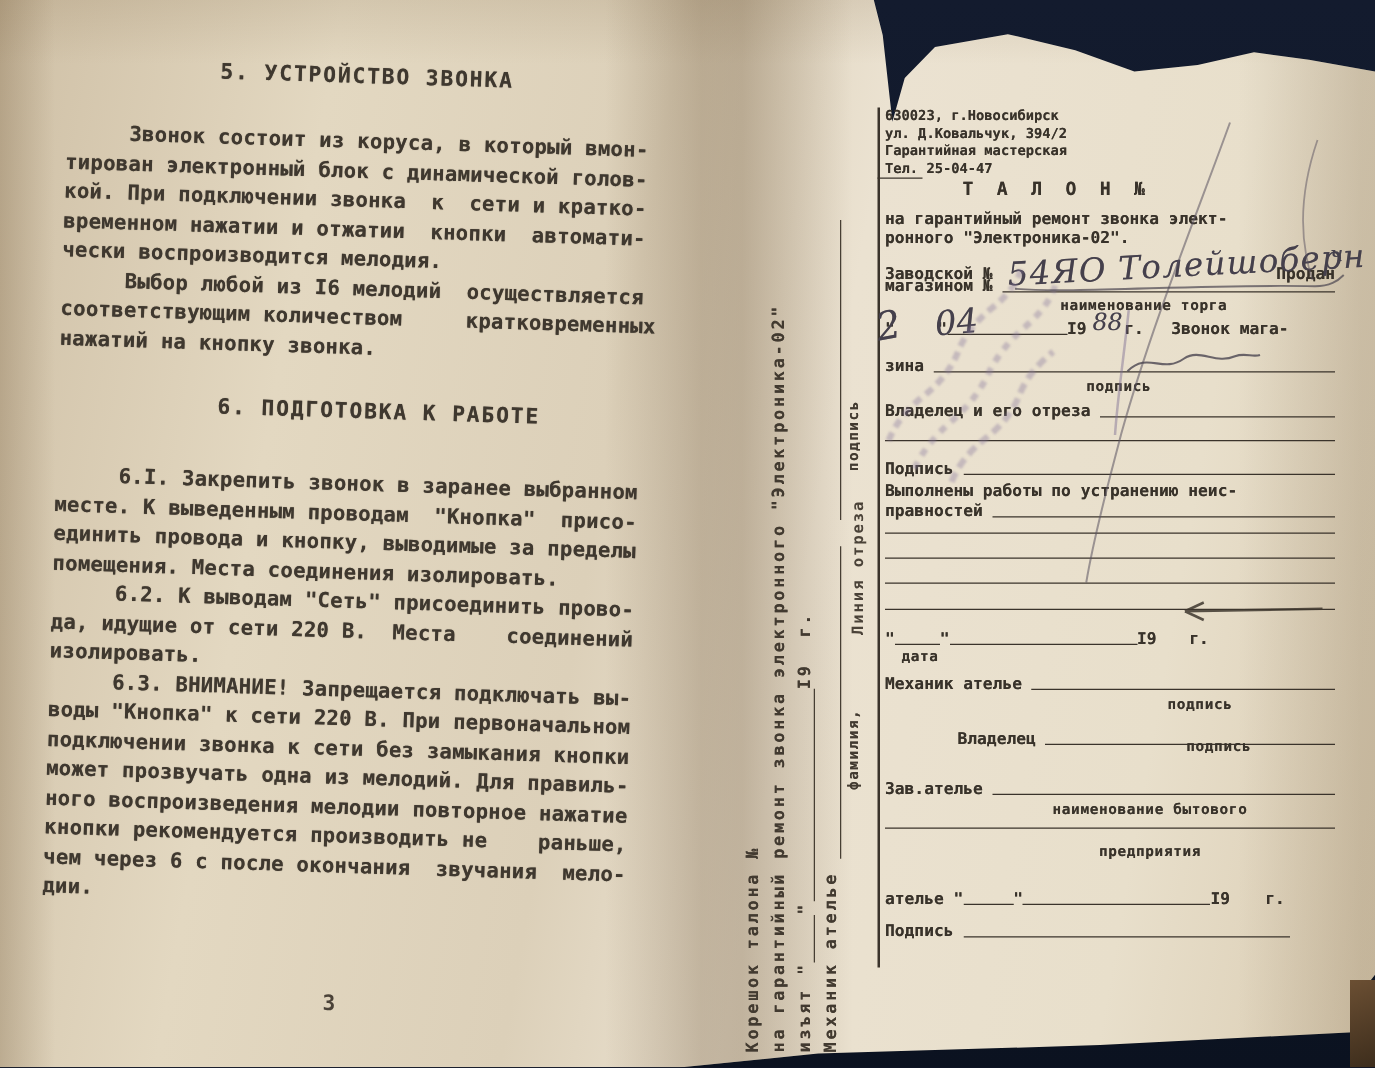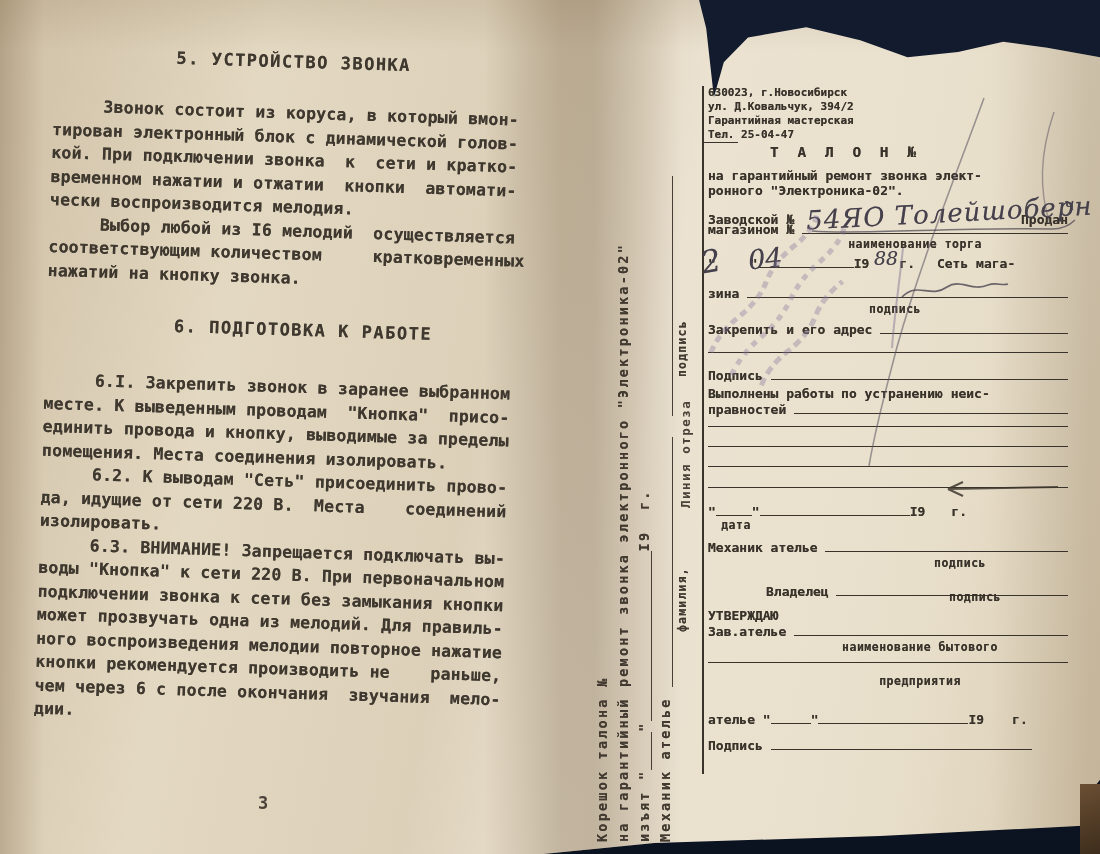--- a/index.html
+++ b/index.html
@@ -153,31 +153,31 @@
 
     <div class="fr" style="top:172px">
       <span>"</span>
       <span style="width:34px"></span>
       <span>"</span>
       <span class="rl" style="width:96px"></span>
       <span>I9</span>
       <span style="width:30px"></span>
       <span>г.</span>
       <span style="width:22px"></span>
-      <span>Сеть мага-</span>
+      <span>Звонок мага-</span>
     </div>
 
     <div class="fr" style="top:202px">
       <span>зина</span><span> </span>
       <span class="rl flex1"></span>
     </div>
     <div class="hint" style="left:90px;top:218px;width:210px">подпись</div>
 
     <div class="fr" style="top:238px">
-      <span>Закрепить и его адрес</span><span> </span>
+      <span>Владелец и его отреза</span><span> </span>
       <span class="rl flex1"></span>
     </div>
     <div class="blank" style="top:268px"></div>
 
     <div class="fr" style="top:284px">
       <span>Подпись</span><span> </span>
       <span class="rl flex1"></span>
     </div>
 
     <div class="fr" style="top:302px">
@@ -208,23 +208,20 @@
       <span class="rl flex1"></span>
     </div>
     <div class="hint" style="left:160px;top:472px;width:200px">подпись</div>
 
     <div class="fr" style="top:500px;left:66px">
       <span>Владелец</span><span> </span>
       <span class="rl flex1"></span>
     </div>
     <div class="hint" style="left:190px;top:506px;width:170px">подпись</div>
 
-    <div class="fr" style="top:524px">
-      <span>УТВЕРЖДАЮ</span>
-    </div>
     <div class="fr" style="top:540px">
       <span>Зав.ателье</span><span> </span>
       <span class="rl flex1"></span>
     </div>
     <div class="hint" style="left:100px;top:556px;width:240px">наименование бытового</div>
     <div class="blank" style="top:578px"></div>
     <div class="hint" style="left:100px;top:590px;width:240px">предприятия</div>
 
     <div class="fr" style="top:628px">
       <span>ателье</span><span> </span>

